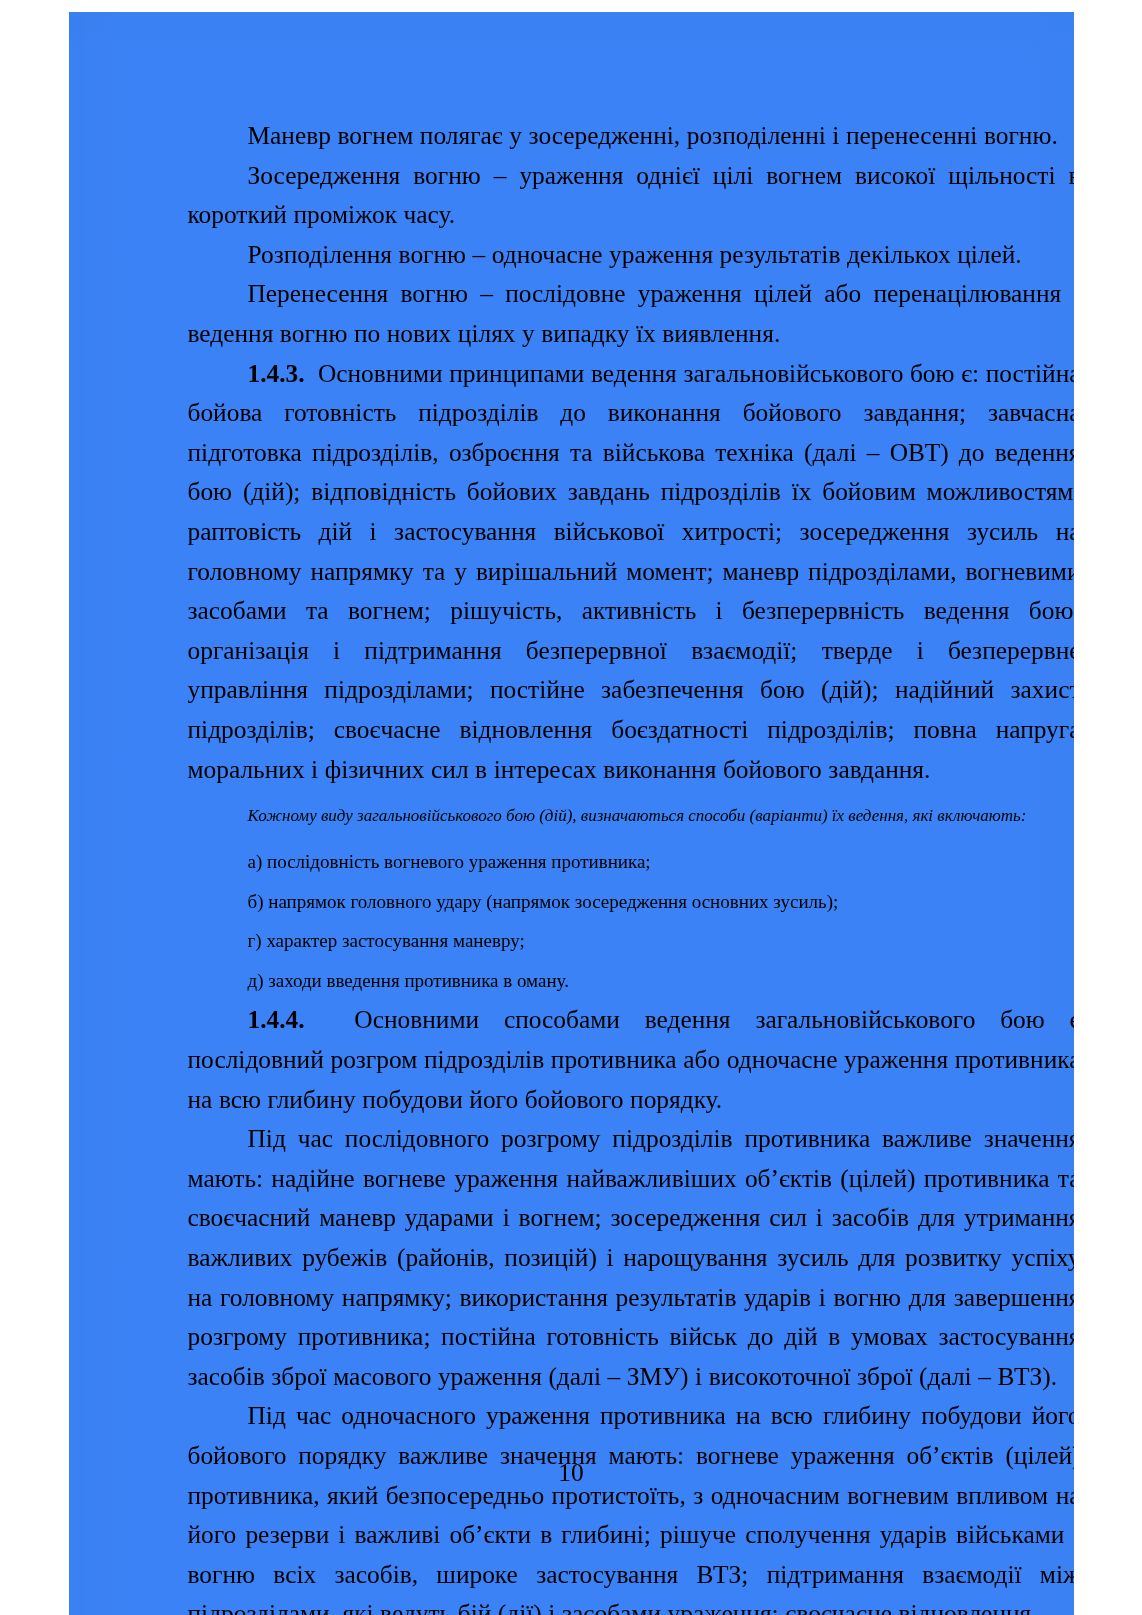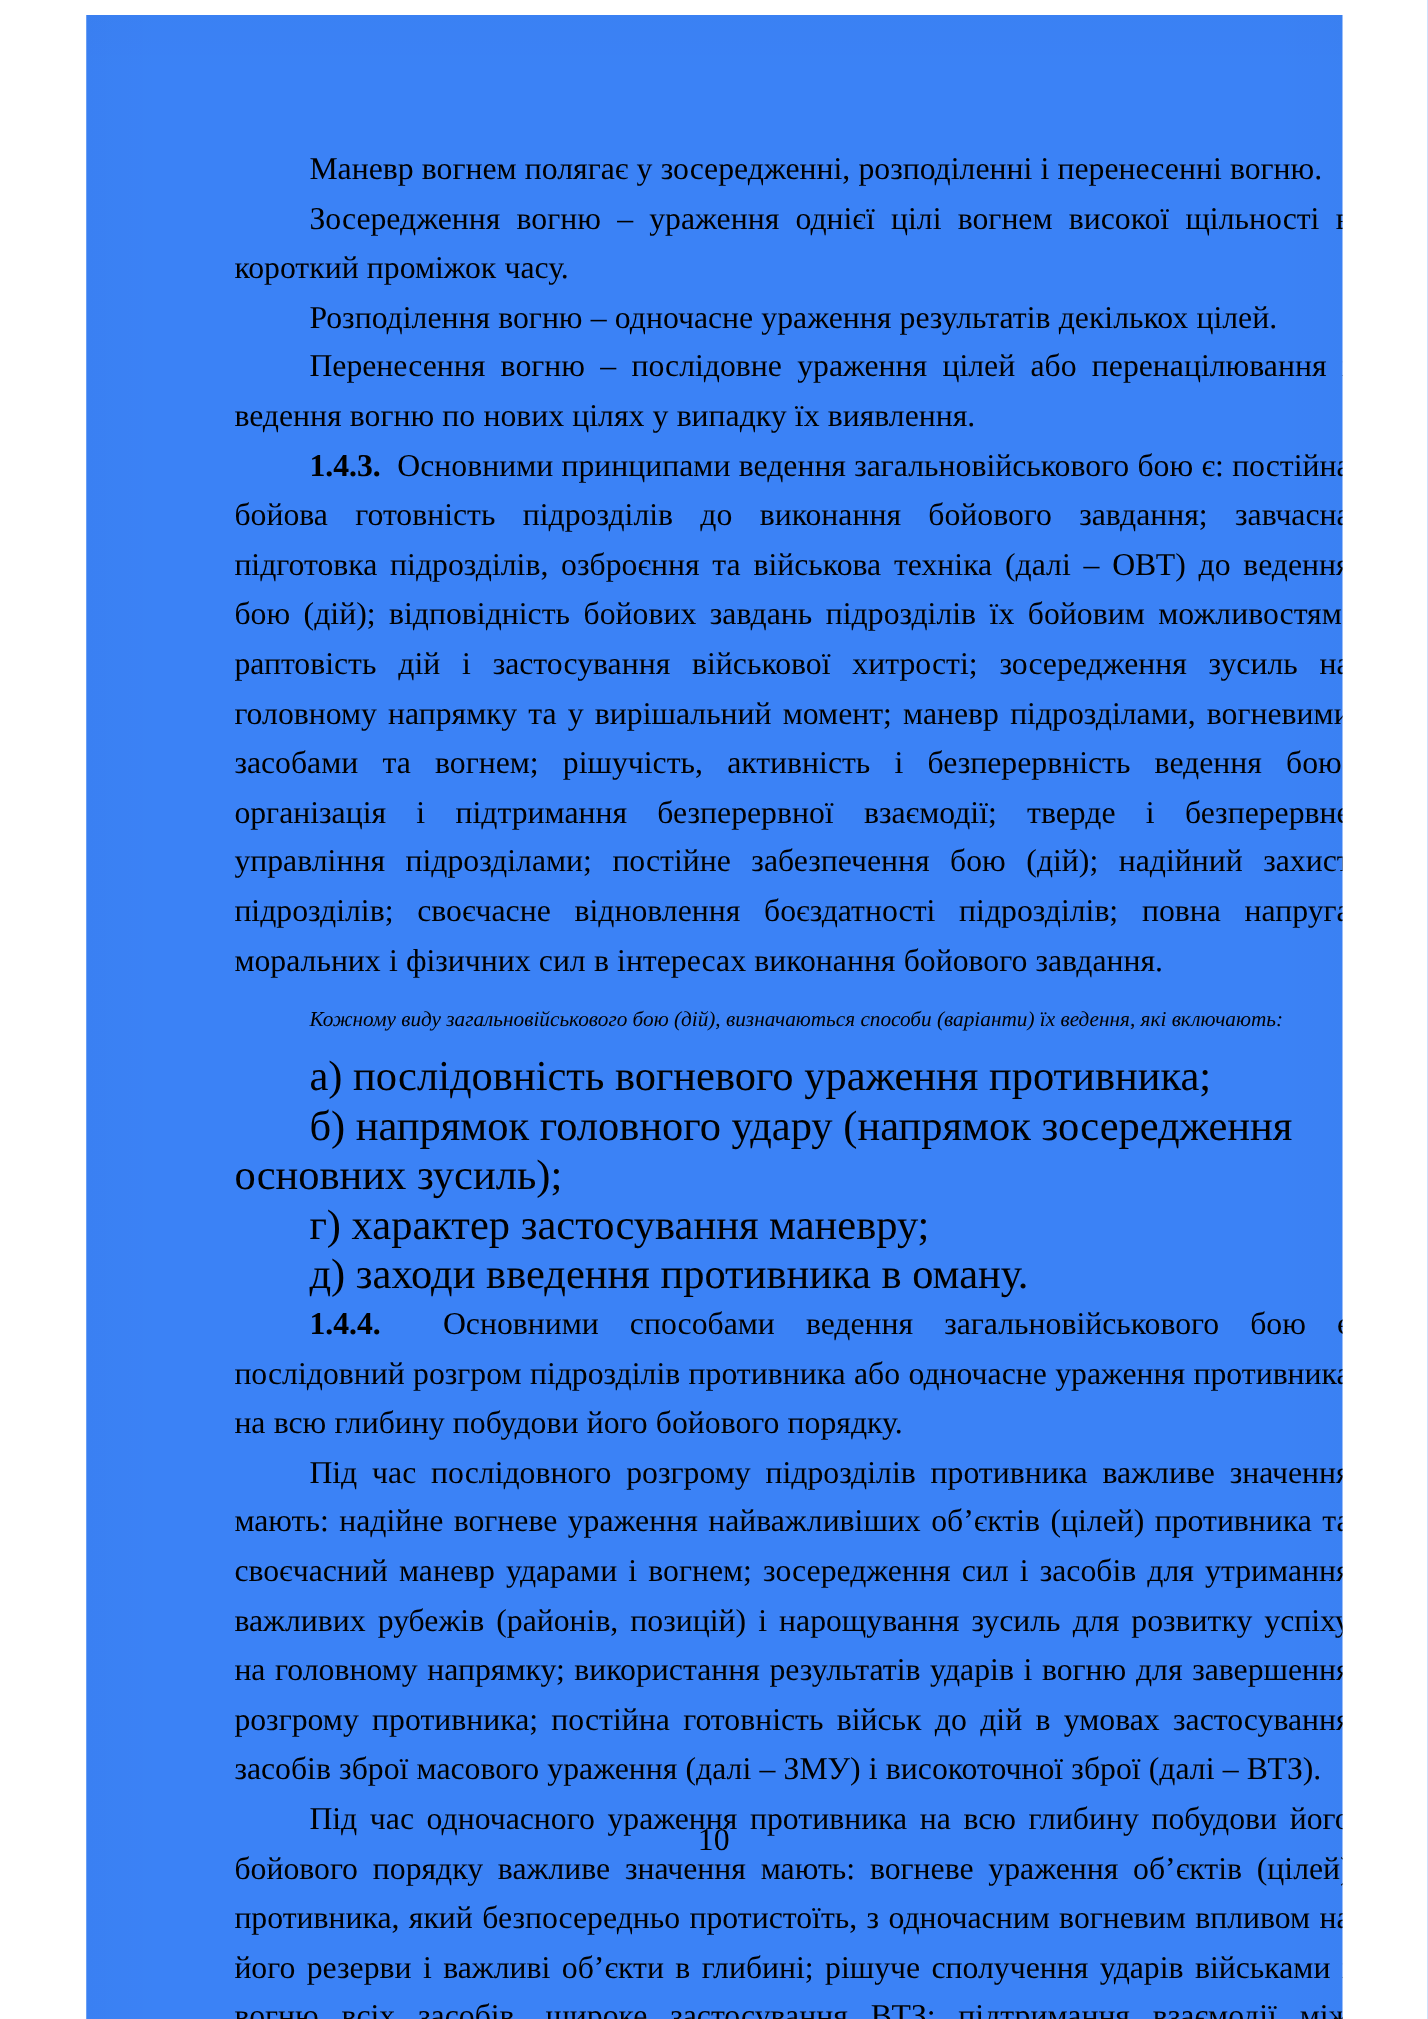--- a/index.html
+++ b/index.html
@@ -55,21 +55,21 @@
     font-size: 17px;
     line-height: 53px;
     text-indent: 60px;
     font-style: italic;
   }
 
   
   p.list-item {
     margin: 0;
     text-align: left;
-    font-size: 34px;
+    font-size: 19px;
     line-height: 39.6px;
     text-indent: 60px;
     white-space: normal;
   }
 
   .secnum {
     font-weight: bold;
   }
 
   .gap-before-lg {

